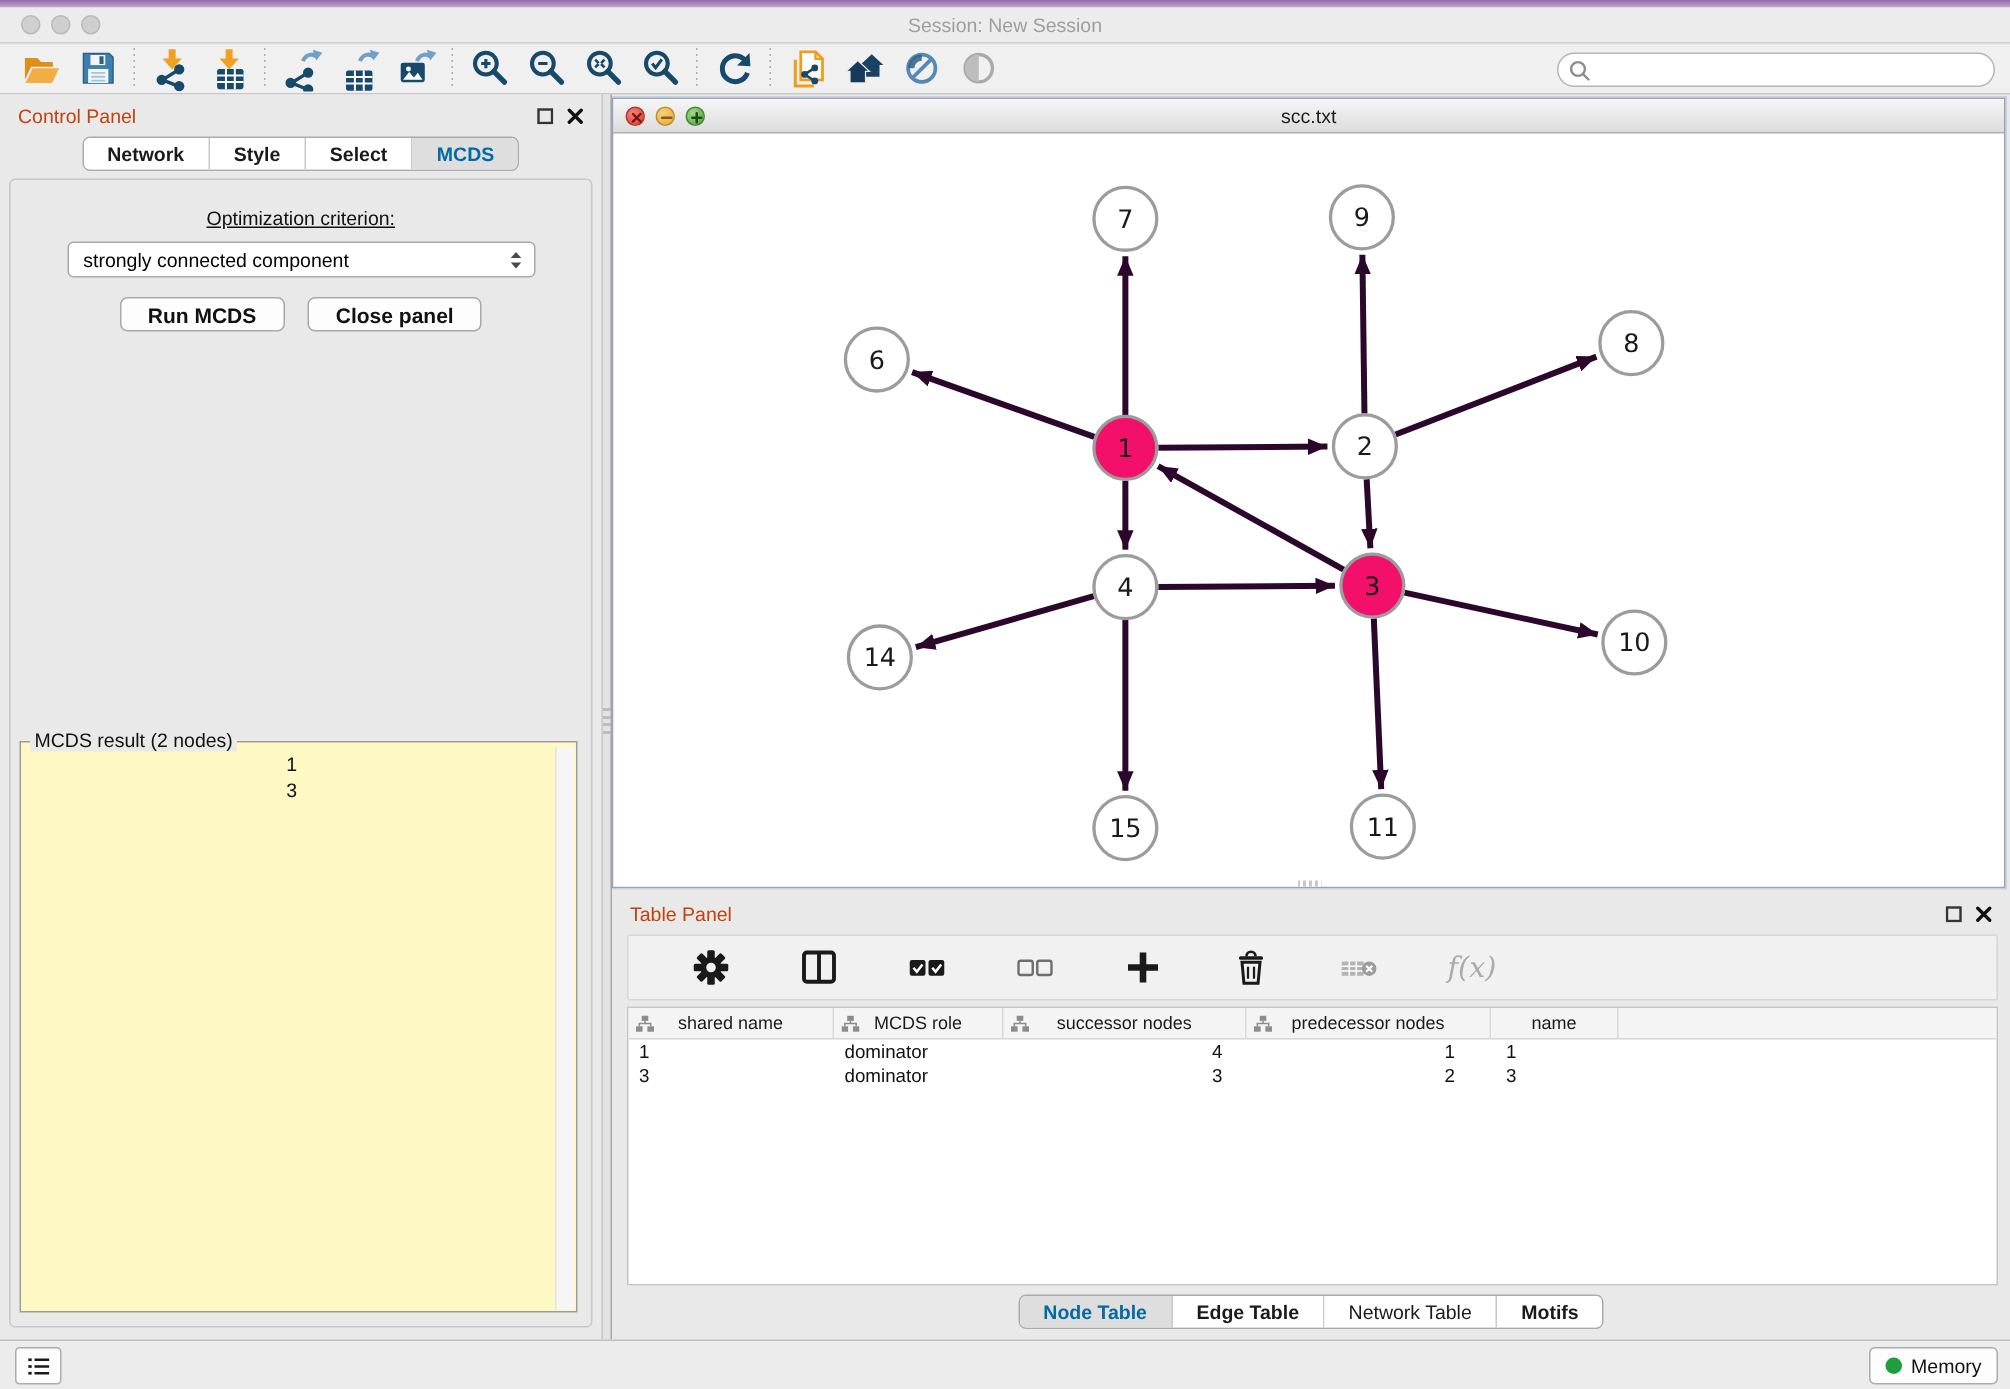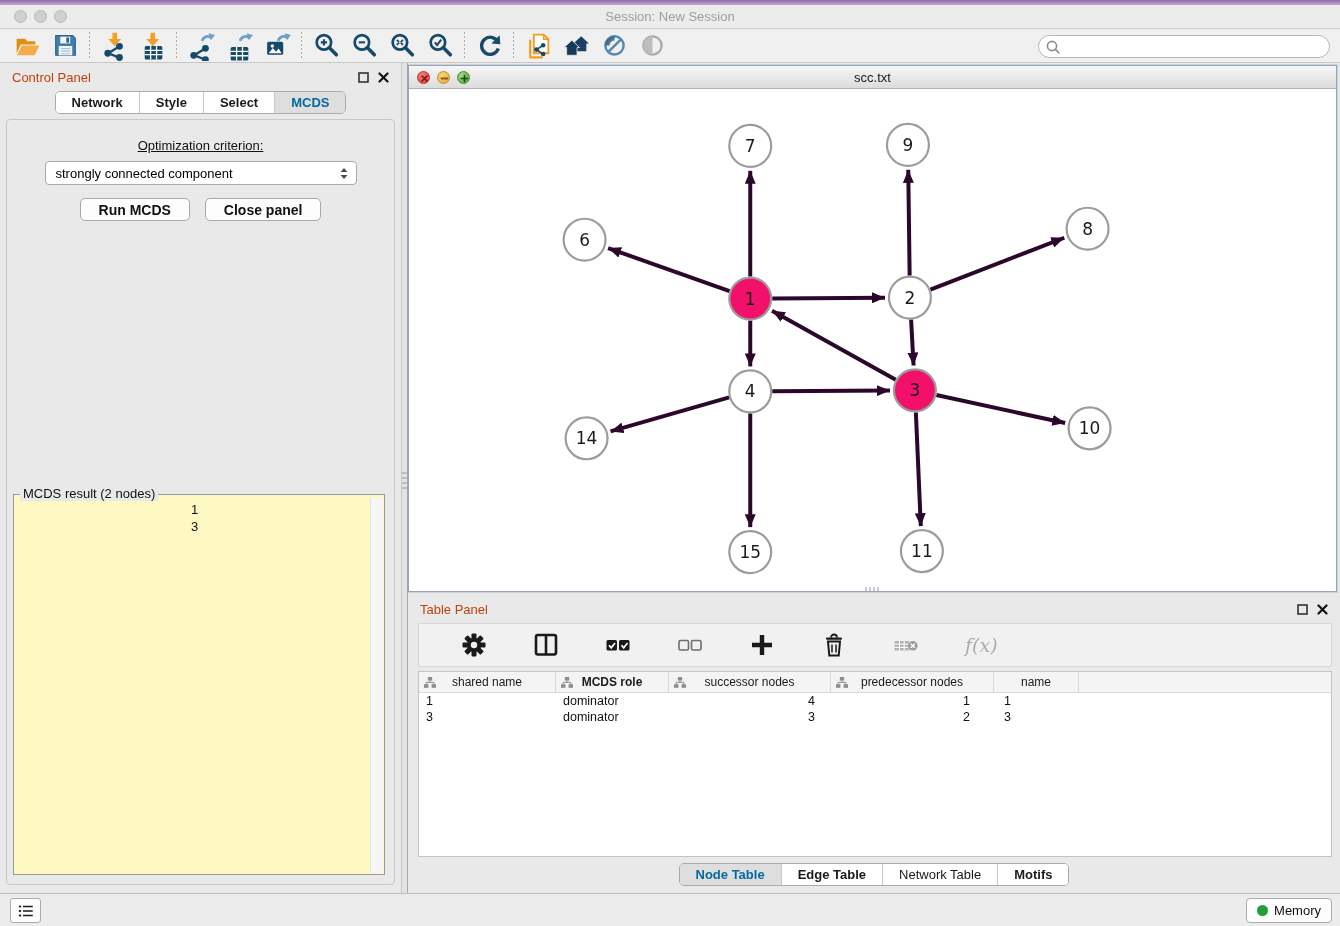--- a/index.html
+++ b/index.html
@@ -518,21 +518,21 @@
       <div class="t-head" id="t-head">
           <div class="t-hcell" style="width: 137px;">
             <svg width="12" height="11" viewBox="0 0 12 11">
               <rect x="3.8" y="0" width="4.4" height="3.6" fill="#8C8C8C"></rect>
               <rect x="0" y="7.2" width="4.4" height="3.6" fill="#8C8C8C"></rect>
               <rect x="7.6" y="7.2" width="4.4" height="3.6" fill="#8C8C8C"></rect>
               <path d="M6 3.6 V5.4 M2.2 7.2 V5.4 H9.8 V7.2" stroke="#8C8C8C" fill="none"></path>
             </svg>
             <span>shared name</span>
           </div>
-          <div class="t-hcell" style="width: 113px; font-weight: bold;">
+          <div class="t-hcell" style="width: 113px;">
             <svg width="12" height="11" viewBox="0 0 12 11">
               <rect x="3.8" y="0" width="4.4" height="3.6" fill="#8C8C8C"></rect>
               <rect x="0" y="7.2" width="4.4" height="3.6" fill="#8C8C8C"></rect>
               <rect x="7.6" y="7.2" width="4.4" height="3.6" fill="#8C8C8C"></rect>
               <path d="M6 3.6 V5.4 M2.2 7.2 V5.4 H9.8 V7.2" stroke="#8C8C8C" fill="none"></path>
             </svg>
             <span>MCDS role</span>
           </div>
           <div class="t-hcell" style="width: 162px;">
             <svg width="12" height="11" viewBox="0 0 12 11">

